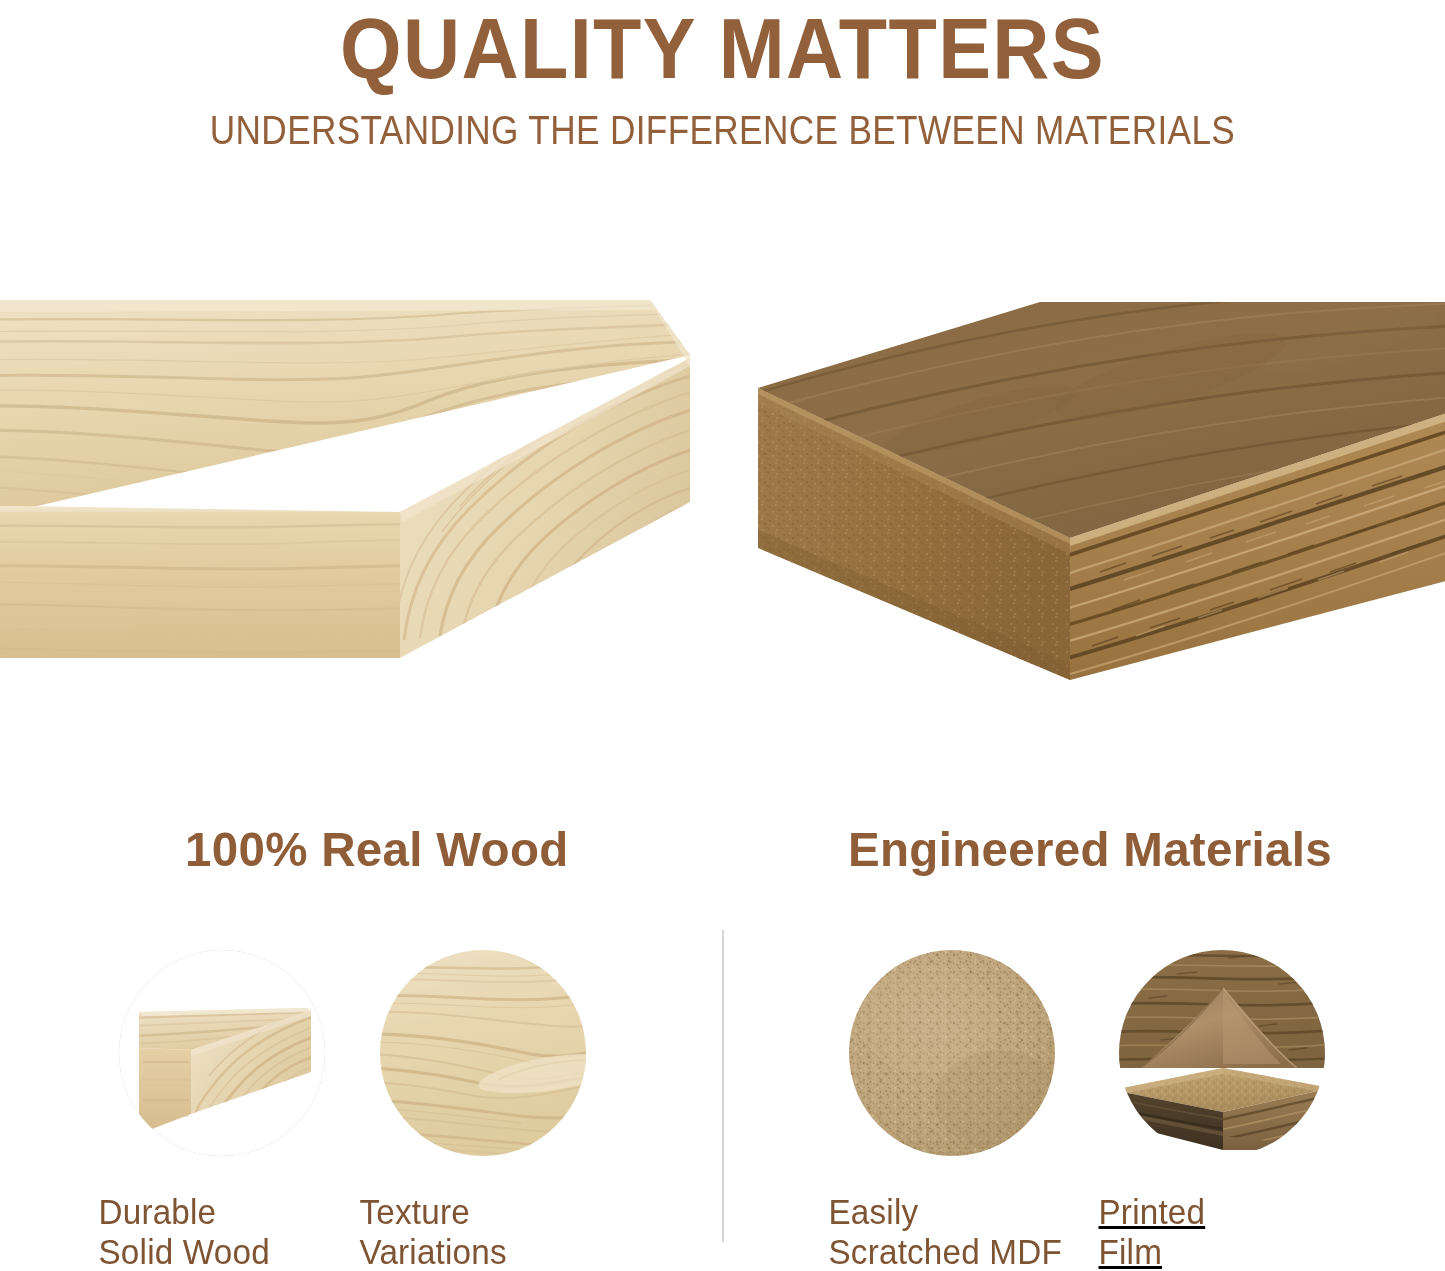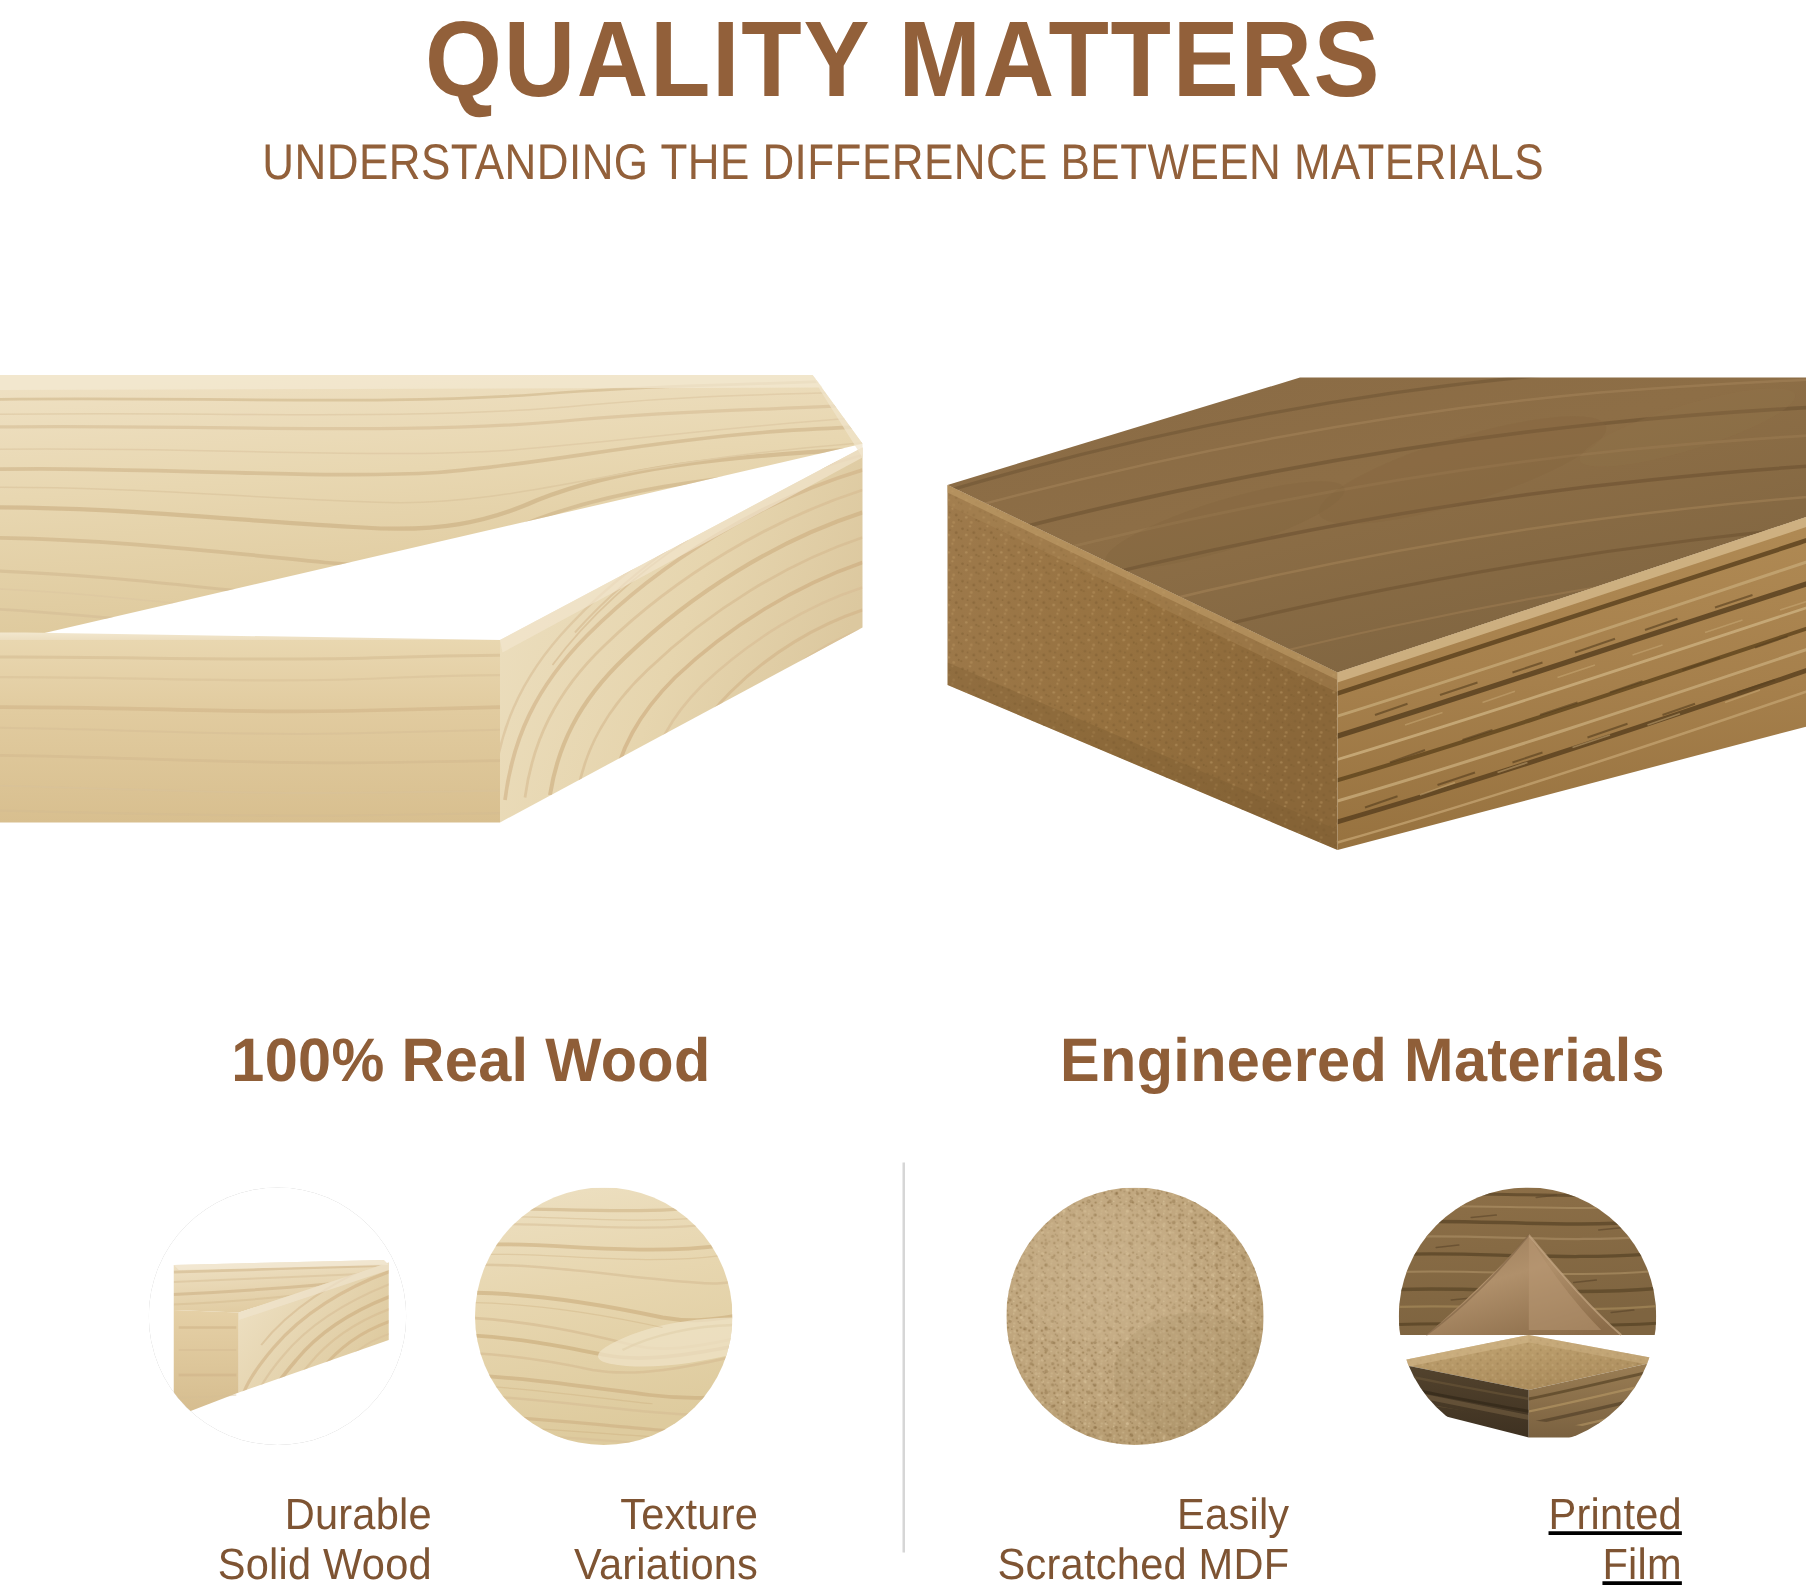--- a/index.html
+++ b/index.html
@@ -95,25 +95,25 @@
     top: 930px;
     width: 2px;
     height: 312px;
     background: #d6d6d6;
   }
 
   
   .feature {
     position: absolute;
     width: 260px;
-    text-align: right;
+    text-align: left;
   }
   #feature-durable   { left: 92px;   top: 950px; }
   #feature-texture   { left: 353px;  top: 950px; }
-  #feature-scratched { left: 778px;  top: 950px; }
+  #feature-scratched { left: 822px;  top: 950px; }
   #feature-printed   { left: 1092px; top: 950px; text-decoration: underline; }
 
   .feature-circle {
     width: 206px;
     height: 206px;
     margin: 0 auto;
     border-radius: 50%;
     overflow: hidden;
     position: relative;
     background: #ffffff;

